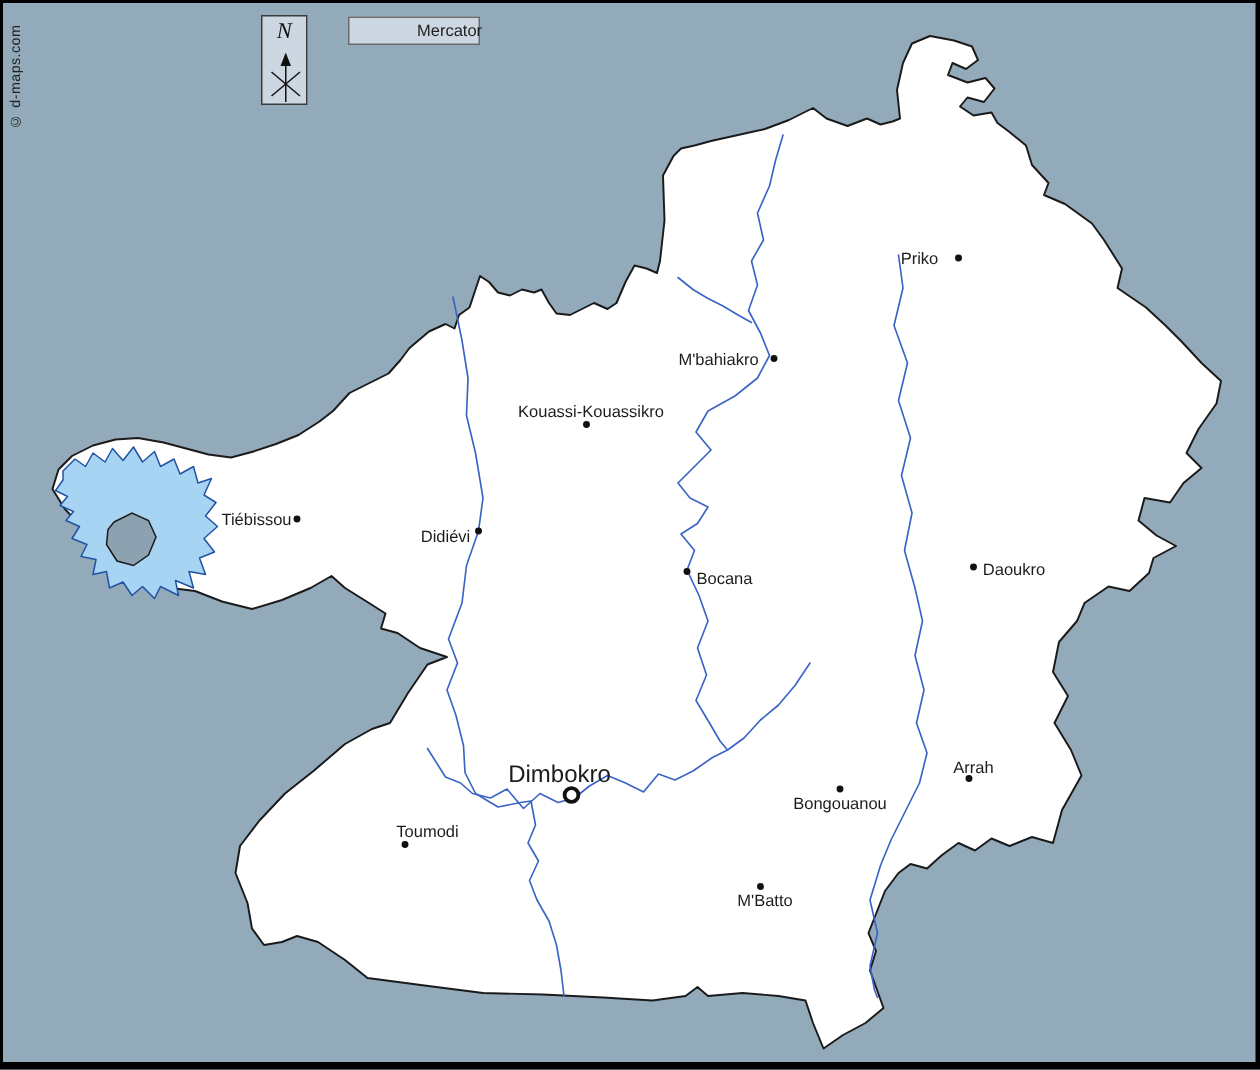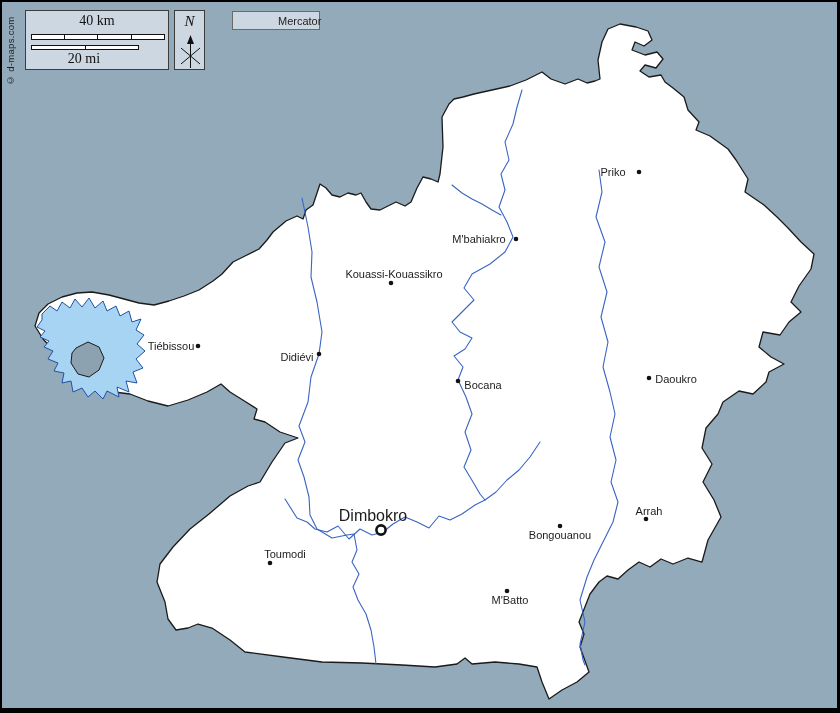--- a/index.html
+++ b/index.html
@@ -139,32 +139,20 @@
         <text x="558" y="537" text-anchor="middle" class="city-label">Bongouanou</text>
         <circle cx="644" cy="517" r="2.3" fill="#111"></circle>
         <text x="647" y="513" text-anchor="middle" class="city-label">Arrah</text>
         <circle cx="505" cy="589" r="2.3" fill="#111"></circle>
         <text x="508" y="602" text-anchor="middle" class="city-label">M'Batto</text>
       </g>
   </svg>
 
   <div class="copyright">© d-maps.com</div>
 
-  <div class="panel scalebox">
-    <div class="scale-text scale-km">40 km</div>
-    <svg class="scale-bars" width="134" height="18">
-      <rect x="0.5" y="0.5" width="133" height="5" fill="#fff" stroke="#111"></rect>
-      <line x1="33.5" y1="0.5" x2="33.5" y2="5.5" stroke="#111"></line>
-      <line x1="66.5" y1="0.5" x2="66.5" y2="5.5" stroke="#111"></line>
-      <line x1="100.5" y1="0.5" x2="100.5" y2="5.5" stroke="#111"></line>
-      <rect x="0.5" y="11.5" width="107" height="4" fill="#fff" stroke="#111"></rect>
-      <line x1="54.5" y1="11.5" x2="54.5" y2="15.5" stroke="#111"></line>
-    </svg>
-    <div class="scale-text scale-mi">20 mi</div>
-  </div>
 
   <div class="panel nbox">
     <div class="n-label">N</div>
     <svg class="n-arrow" width="31" height="36">
       <line x1="15.5" y1="33" x2="15.5" y2="5" class="mono-stroke"></line>
       <polygon points="15.5,0 12,9 19,9" fill="#111"></polygon>
       <line x1="6" y1="13" x2="25" y2="29" class="mono-stroke"></line>
       <line x1="25" y1="13" x2="6" y2="29" class="mono-stroke"></line>
     </svg>
   </div>

